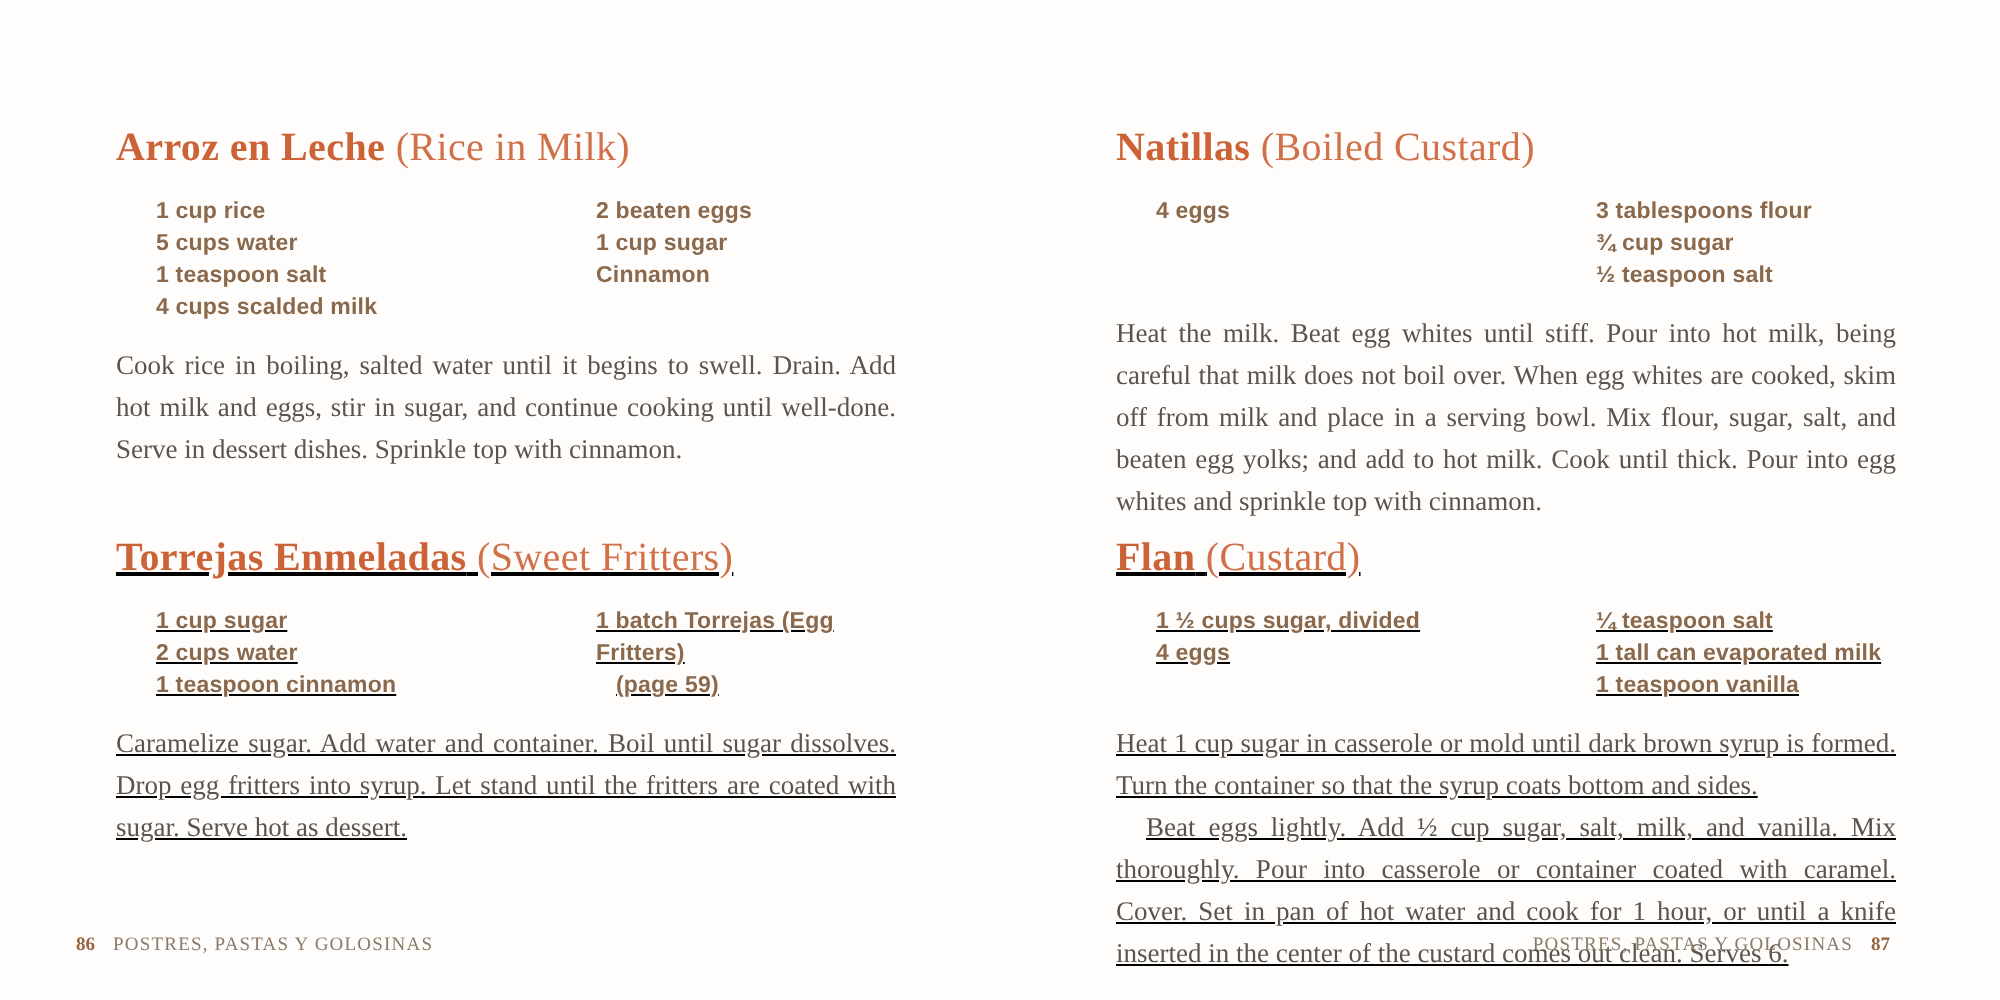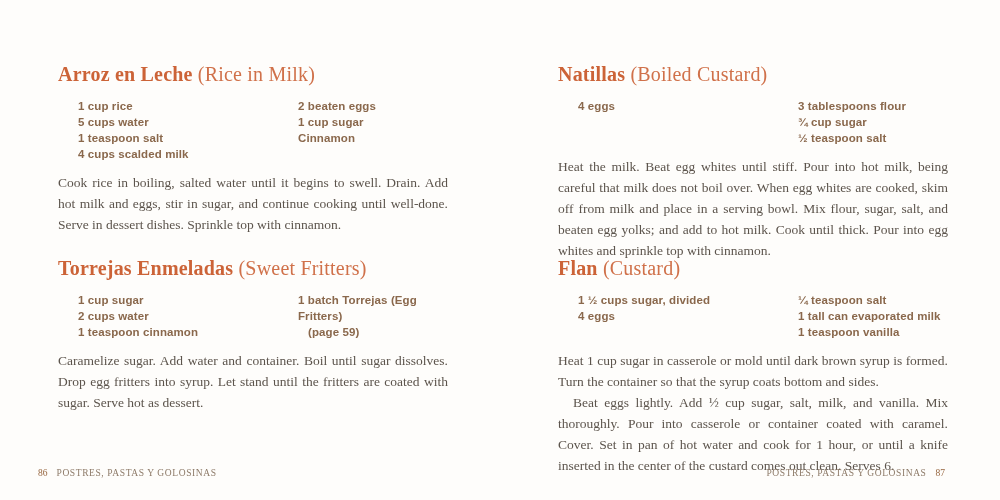--- a/index.html
+++ b/index.html
@@ -10,21 +10,21 @@
     background:#fefdfb;
     font-family:"Liberation Serif", serif;
     overflow:hidden;
   }
   .page { position:absolute; top:0; width:500px; height:500px; }
   .page.left  { left:0; }
   .page.right { left:500px; }
 
   .recipe { position:absolute; left:58px; width:390px; }
   .recipe.first  { top:63px; }
-  .recipe.second { top:257px; }
+  .recipe.second { top:268px;text-decoration:underline; }
 
   .recipe h2 {
     font-family:"Liberation Serif", serif;
     font-size:20px; line-height:22px;
     font-weight:bold;
     color:#cc6337;
     margin-bottom:13px;
     letter-spacing:0.2px;
   }
   .recipe h2 .translation {
@@ -54,21 +54,21 @@
 
   .footer {
     position:absolute; top:468px;
     font-size:9.5px; letter-spacing:0.6px;
     color:#8d7a68;
     white-space:nowrap;
   }
   .page.left  .footer { left:38px; }
   .page.right .footer { right:55px; }
   .footer .pagenum {
-    font-weight:normal;
+    font-weight:bold;
     color:#96653f;
     letter-spacing:0;
   }
   .page.left  .footer .pagenum { margin-right:9px; }
   .page.right .footer .pagenum { margin-left:9px; }
 </style>
 </head>
 <body>
 
 <div id="spread">

